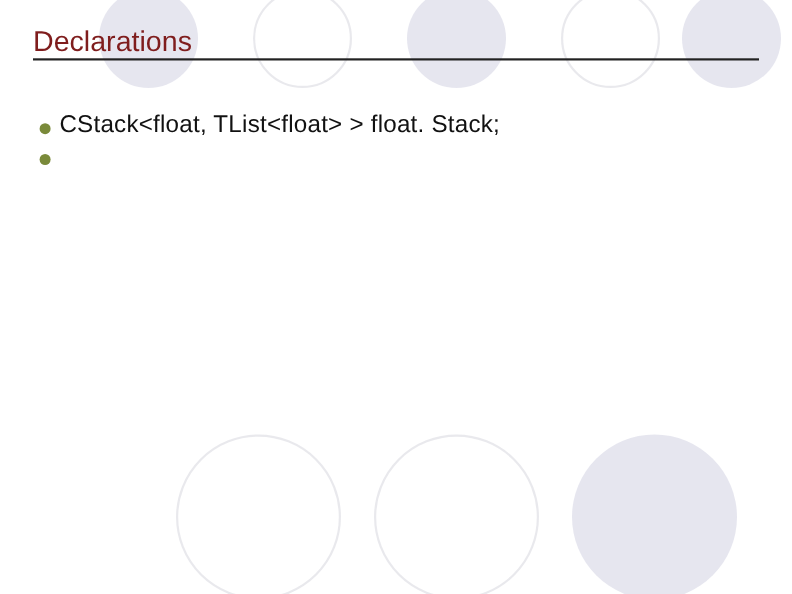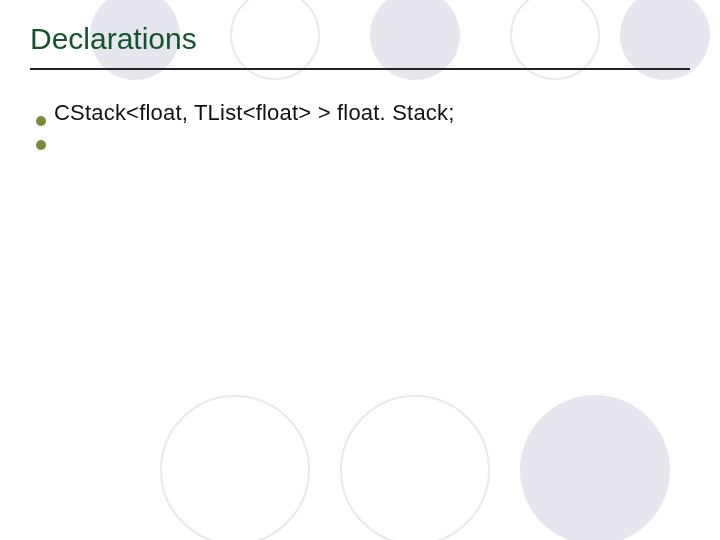--- a/index.html
+++ b/index.html
@@ -38,35 +38,34 @@
   .b1 { width: 150px; height: 150px; left: 160px; top: 395px; }
   .b2 { width: 150px; height: 150px; left: 340px; top: 395px; }
   .b3 { width: 150px; height: 150px; left: 520px; top: 395px; }
   .title-wrap {
     position: absolute;
     left: 30px;
     top: 22px;
     width: 660px;
   }
   .title {
-    font-size: 30px;
-    color: #14532d;
+    font-size: 26px;
+    color: #7f1d1d;
     font-weight: 400;
-    padding-bottom: 12px;
     border-bottom: 2px solid #222;
   }
   .content {
     position: absolute;
     left: 36px;
     top: 100px;
     width: 640px;
   }
   .line {
     display: flex;
-    align-items: flex-end;
+    align-items: center;
     margin-bottom: 6px;
   }
   .bullet {
     width: 10px;
     height: 10px;
     border-radius: 50%;
     background: #7a8a3a;
     margin-top: 8px;
     margin-right: 8px;
     flex-shrink: 0;

